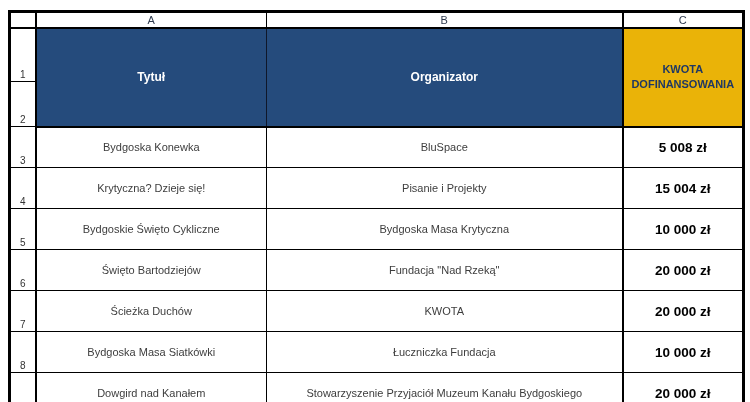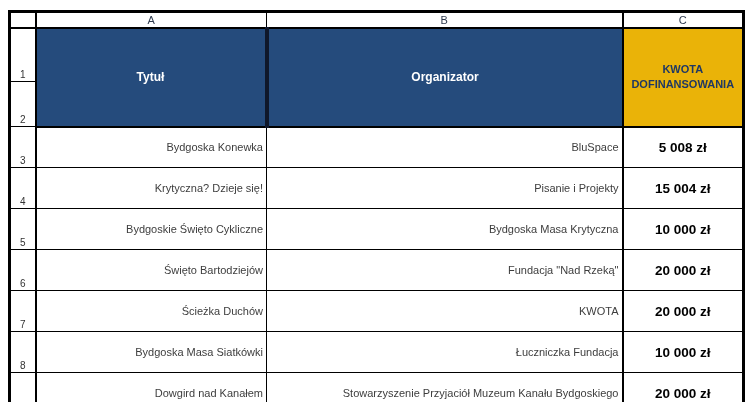--- a/index.html
+++ b/index.html
@@ -54,35 +54,34 @@
   }
   tr.hrow1 td.num { height: 51px; }
   tr.hrow2 td.num { height: 43px; }
   
   td.hdr {
     background: #254B7C;
     color: #ffffff;
     font-weight: bold;
     font-size: 12px;
   }
-  td.hdr-a { border-right: 4px solid #0f172a; }
+  td.hdr-a { border-right: 1px solid #0f172a; }
   td.hdr-c {
     background: #eab308;
     color: #1F3864;
     font-weight: bold;
     font-size: 11px;
     line-height: 1.4;
     border-left: 2.5px solid #000000;
   }
   
   tr.data td { height: 39px; }
   td.cell {
     font-size: 11px;
     color: #3d3d3d;
-    text-align: right;
   }
   td.amount {
     font-weight: bold;
     font-size: 13.5px;
     color: #000000;
     border-left: 2.5px solid #000000;
   }
   td.c-letter { border-left: 2px solid #000000; }
   tr.hrow1 td.hdr, tr.hrow1 td.hdr-c { border-bottom: 2px solid #000000; }
 </style>

